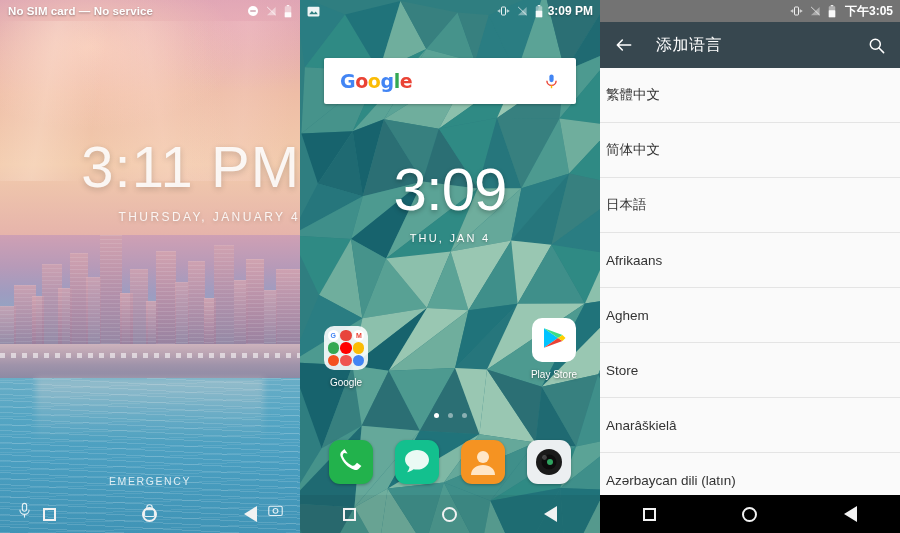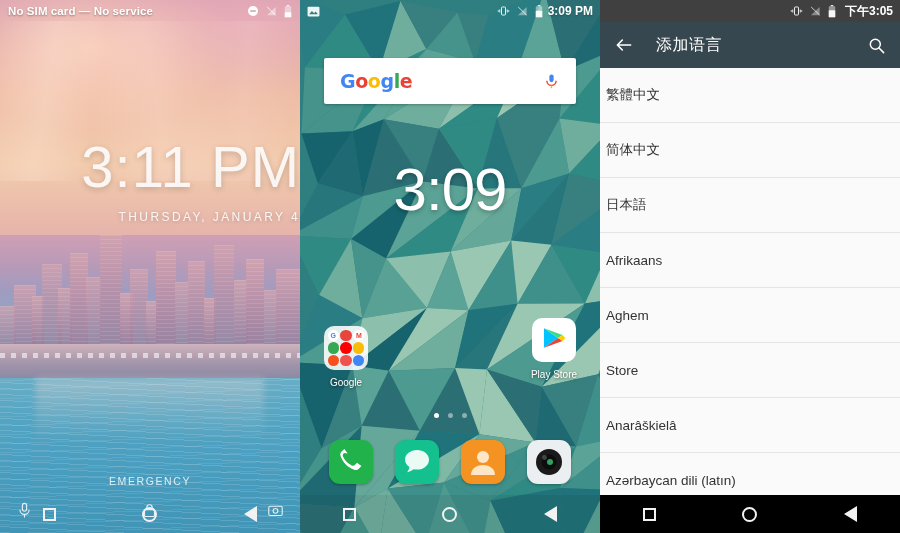--- a/index.html
+++ b/index.html
@@ -128,21 +128,21 @@
   
   .navbar { position:absolute; left:0; right:0; bottom:0; height:38px;
     display:flex; align-items:center; justify-content:space-around; z-index:7; }
   .navbar.dark { background:#000; }
   .nav-sq { width:13px; height:13px; border:2px solid #f2f2f2; }
   .nav-ci { width:15px; height:15px; border:2px solid #f2f2f2; border-radius:50%; }
   .nav-tr { width:0; height:0; border-top:8px solid transparent;
     border-bottom:8px solid transparent; border-right:13px solid #f2f2f2; }
 
   
-  .r-sb { height:22px; background:#404040; display:flex; align-items:center;
+  .r-sb { height:22px; background:#737373; display:flex; align-items:center;
     justify-content:flex-end; padding:0 7px; gap:7px; }
   .r-time { font-size:12px; font-weight:bold; color:#fff; margin-left:2px; }
   .r-head { height:46px; background:#37474f; display:flex; align-items:center;
     padding:0 14px; }
   .r-title { flex:1; color:#fff; font-size:16px; margin-left:22px; letter-spacing:.5px; }
   .r-list { position:absolute; top:68px; left:0; right:0; bottom:38px;
     background:#fafafa; overflow:hidden; }
   .r-item { height:55px; display:flex; align-items:center; padding:0 6px;
     border-bottom:1px solid #e4e4e4; font-size:13.5px; color:#333; background:#fafafa; }
 </style>
@@ -419,20 +419,21 @@
       <div class="sp"></div>
       <svg width="17" height="19" viewBox="0 0 24 24">
         <rect x="9" y="2" width="6" height="11" rx="3" fill="#4285F4"></rect>
         <path d="M5.5 11a6.5 6.5 0 0013 0" fill="none" stroke="#EA4335" stroke-width="2"></path>
         <path d="M12 17.5v4" stroke="#FBBC05" stroke-width="2"></path>
       </svg>
     </div>
 
     <div class="m-clock">
       <div class="m-time-big">3:09</div>
+      <div class="m-date">THU, JAN 4</div>
     </div>
 
     <div class="app" style="left:12px; top:326px;">
       <div class="app-ic folder" id="gfolder">
           <div class="f-ic" style="background: rgb(255, 255, 255); color: rgb(66, 133, 244);">G</div>
           <div class="f-ic" style="background: rgb(232, 69, 60); color: rgb(255, 255, 255);"></div>
           <div class="f-ic" style="background: rgb(255, 255, 255); color: rgb(234, 67, 53);">M</div>
           <div class="f-ic" style="background: rgb(52, 168, 83); color: rgb(255, 255, 255);"></div>
           <div class="f-ic" style="background: rgb(255, 0, 0); color: rgb(255, 255, 255);"></div>
           <div class="f-ic" style="background: rgb(251, 188, 5); color: rgb(255, 255, 255);"></div>

